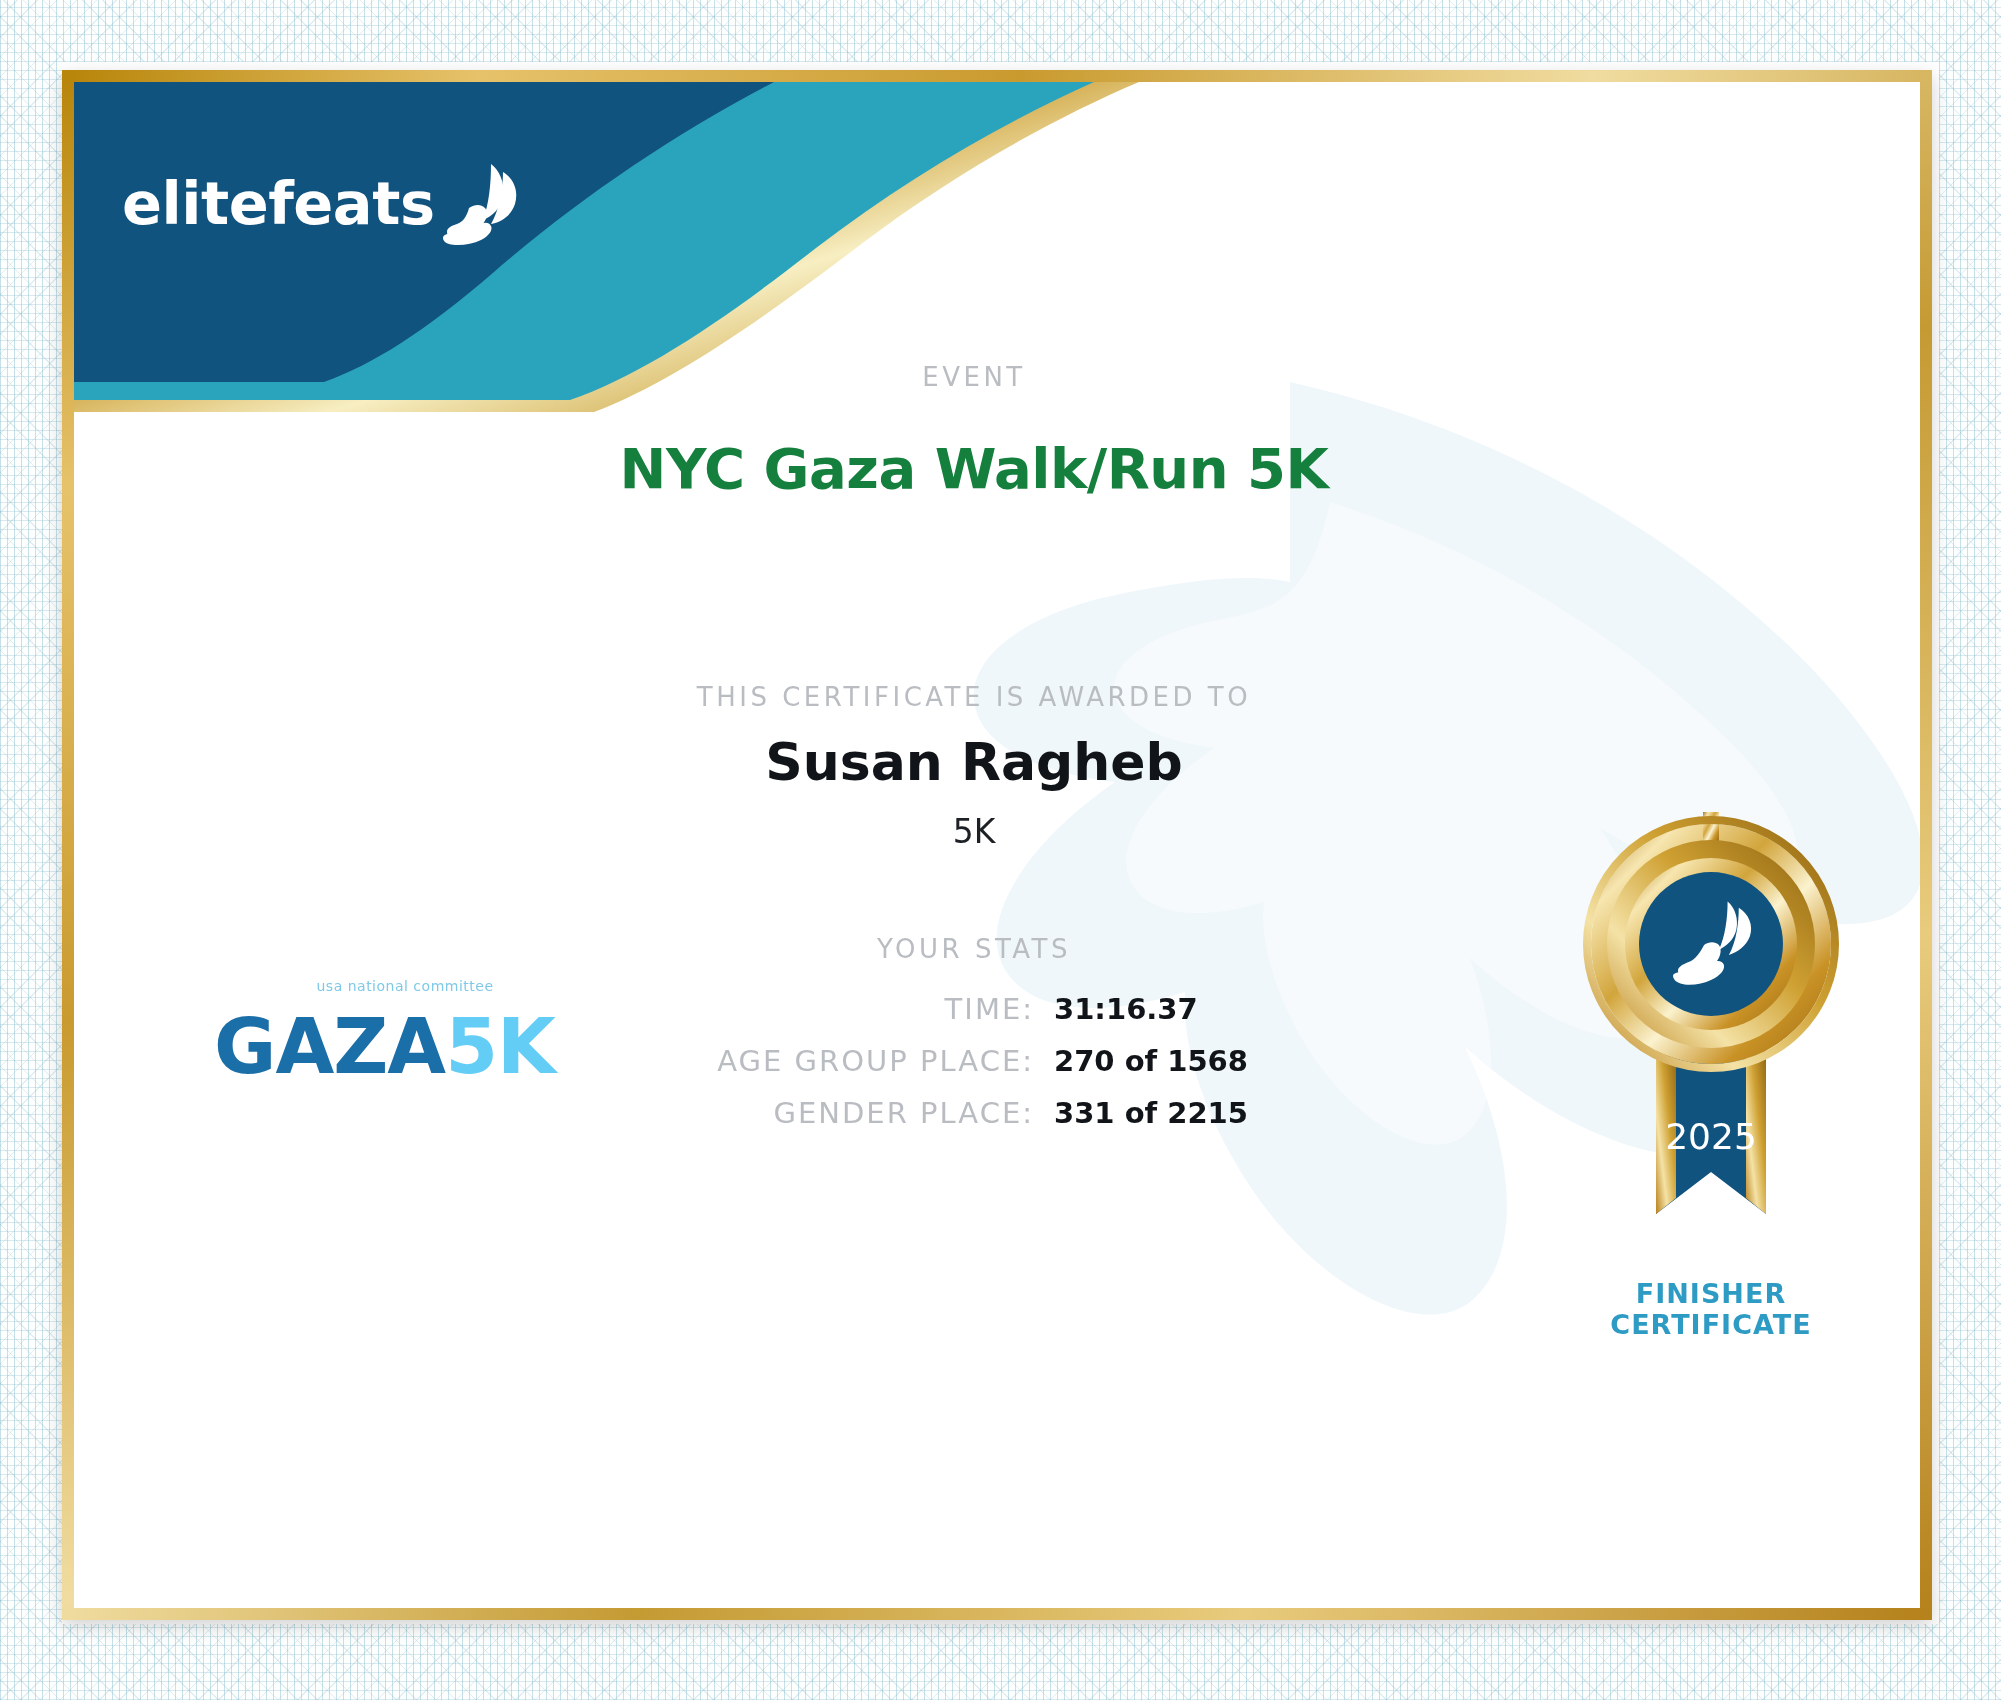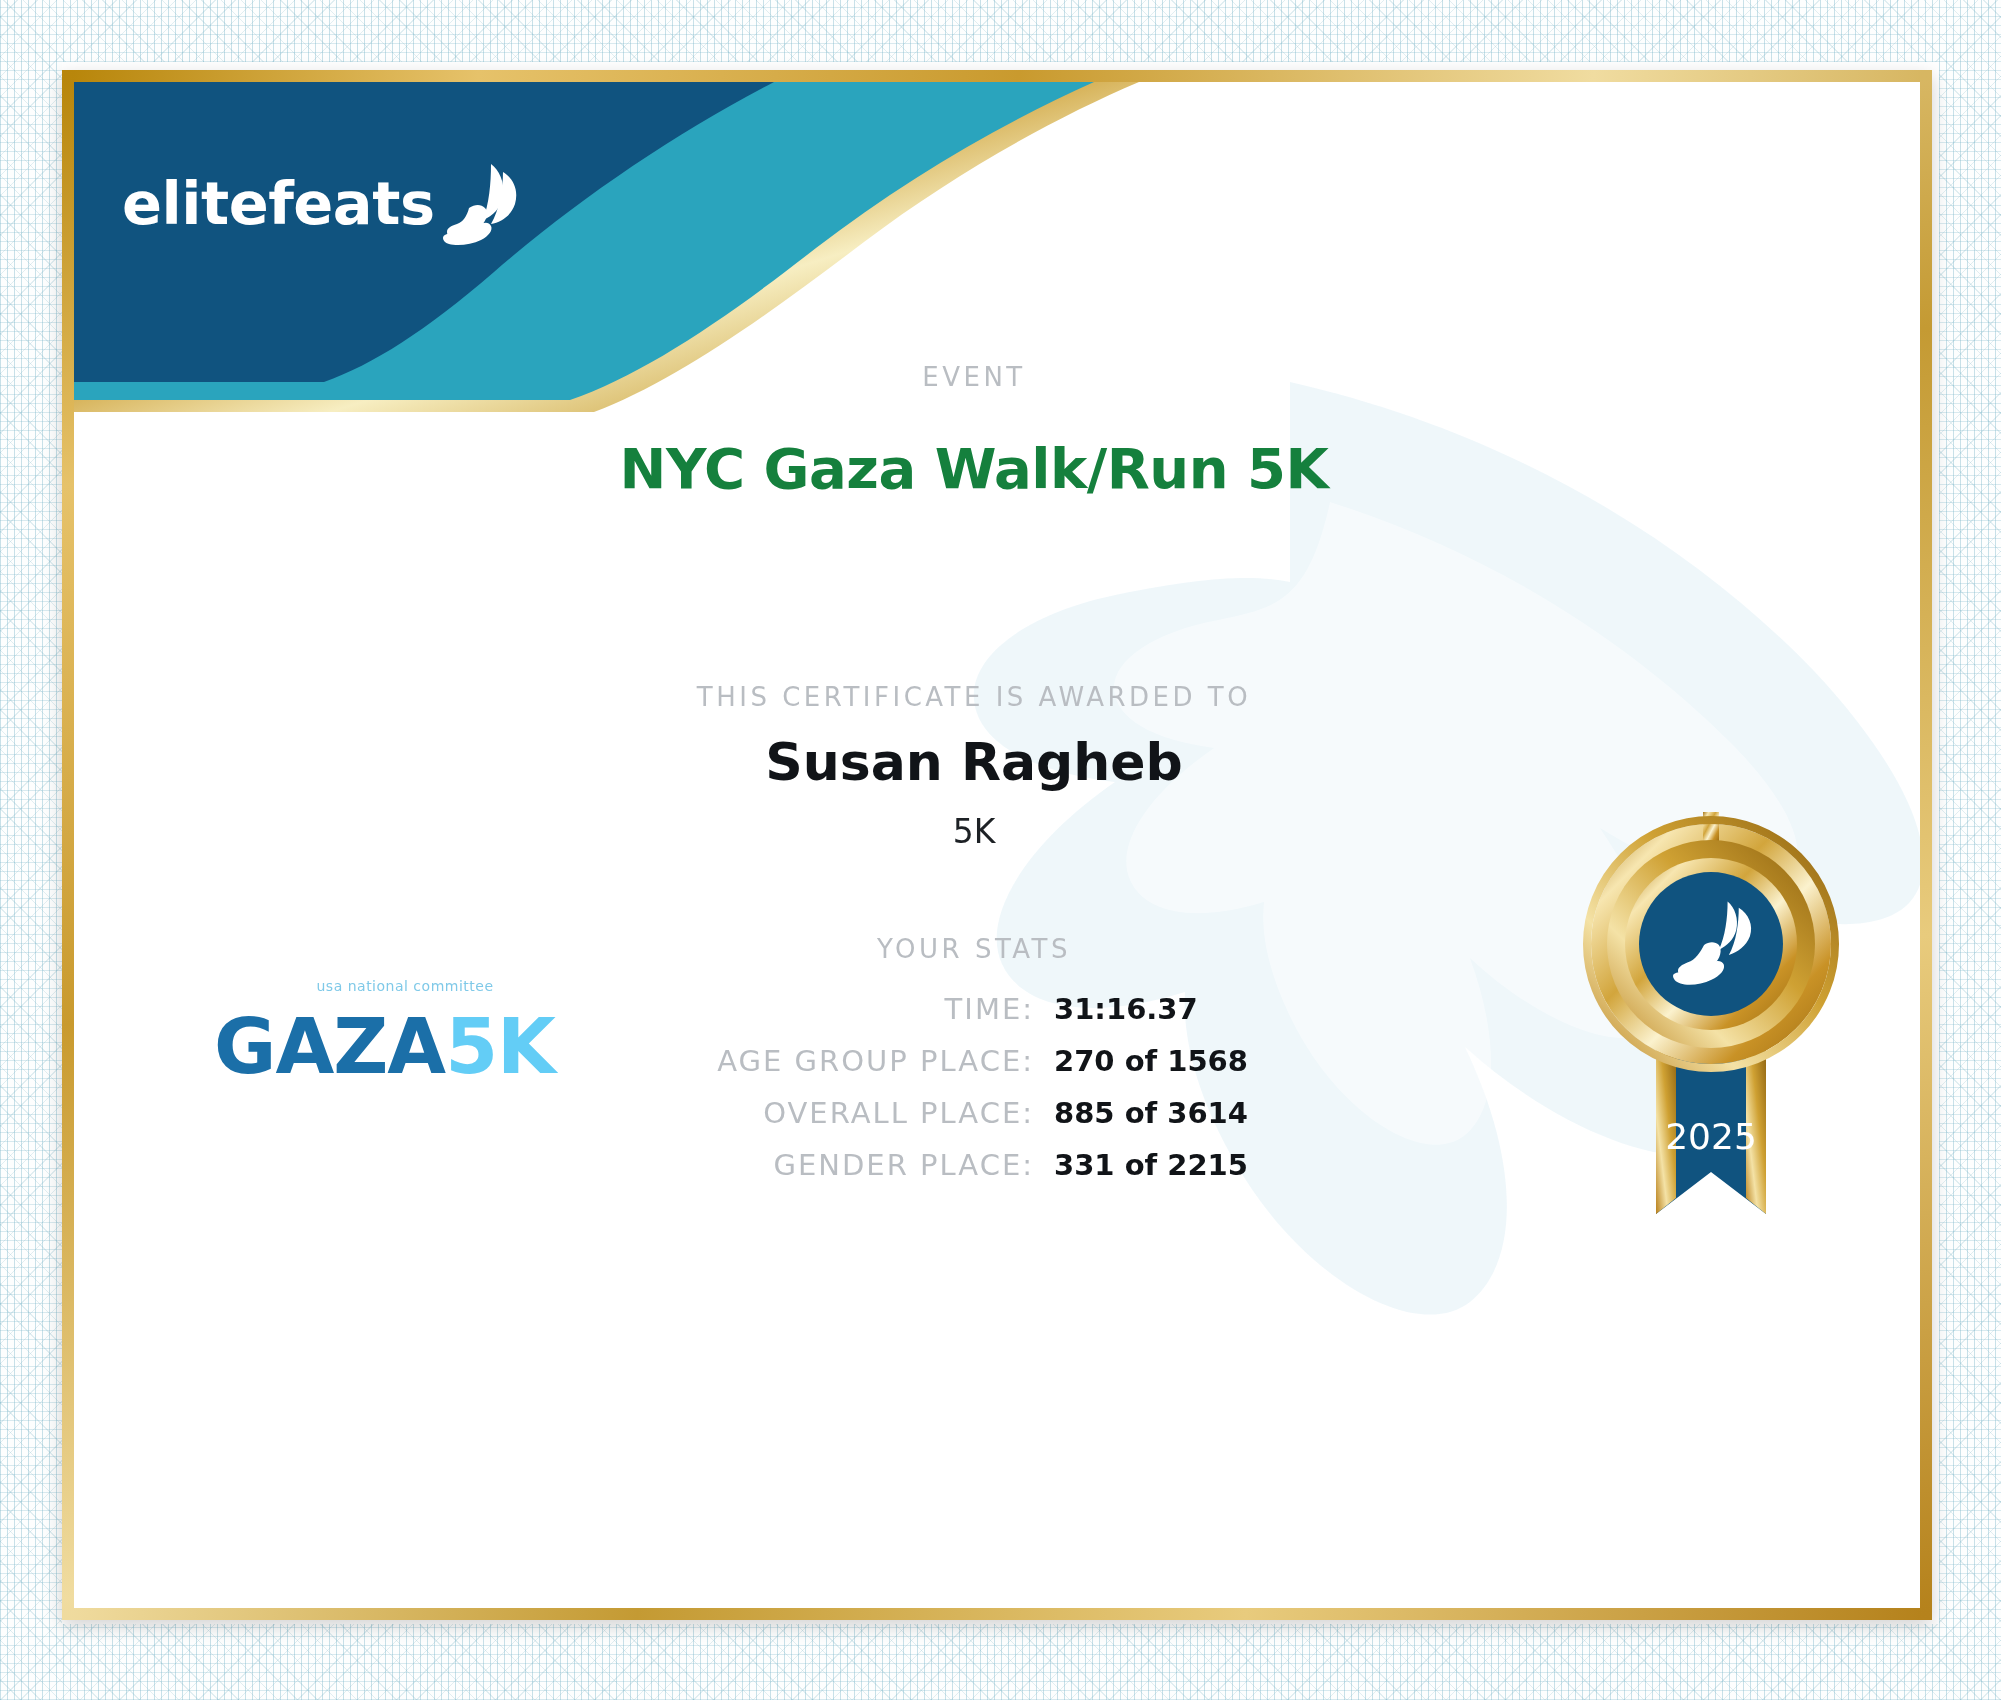--- a/index.html
+++ b/index.html
@@ -314,24 +314,20 @@
       <div class="label-sm stats-label">YOUR STATS</div>
 
       <div class="stats">
         <div class="stat-row">
           <span class="stat-key">TIME:</span>
           <span class="stat-val">31:16.37</span>
         </div>
         <div class="stat-row">
           <span class="stat-key">AGE GROUP PLACE:</span>
           <span class="stat-val">270 of 1568</span>
-        </div>
-        <div class="stat-row">
-          <span class="stat-key">OVERALL PLACE:</span>
-          <span class="stat-val">885 of 3614</span>
         </div>
         <div class="stat-row">
           <span class="stat-key">GENDER PLACE:</span>
           <span class="stat-val">331 of 2215</span>
         </div>
       </div>
 
       <div class="gaza-logo">
         <div class="unrwa-sub">usa national committee</div>
         <div class="gaza-word">
@@ -376,17 +372,21 @@
             <g fill="#ffffff" transform="translate(-2,-4) scale(0.62)">
               <path d="M30 -62 C42 -52 48 -34 44 -16 C40 0 28 10 16 16 C26 -6 30 -34 30 -62 Z"></path>
               <path d="M48 -52 C64 -42 72 -24 66 -6 C60 10 46 20 32 24 C44 4 48 -28 48 -52 Z"></path>
               <path d="M-8 8 C0 2 10 2 16 8 C22 16 18 30 8 40 C-4 50 -22 56 -34 58 C-44 60 -50 56 -50 50 C-50 44 -44 40 -34 36 C-22 32 -14 20 -8 8 Z"></path>
               <path d="M-46 52 C-30 52 -10 46 6 36 C14 32 22 34 24 40 C26 48 18 58 4 64 C-12 72 -34 74 -46 70 C-54 68 -58 62 -58 58 C-58 54 -52 52 -46 52 Z"></path>
             </g>
           </g>
 
           <text x="150" y="355" text-anchor="middle" fill="#ffffff" font-size="36" font-family="DejaVu Sans, sans-serif" id="medal-year-text">2025</text>
         </svg>
+        <div class="medal-caption">
+          <div>FINISHER</div>
+          <div>CERTIFICATE</div>
+        </div>
       </div>
 
     </div>
   </div>
 </div>
 
 </body></html>

